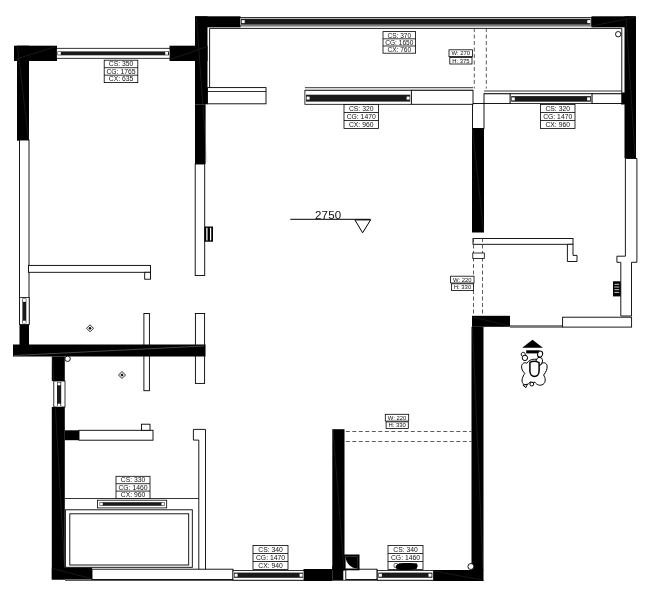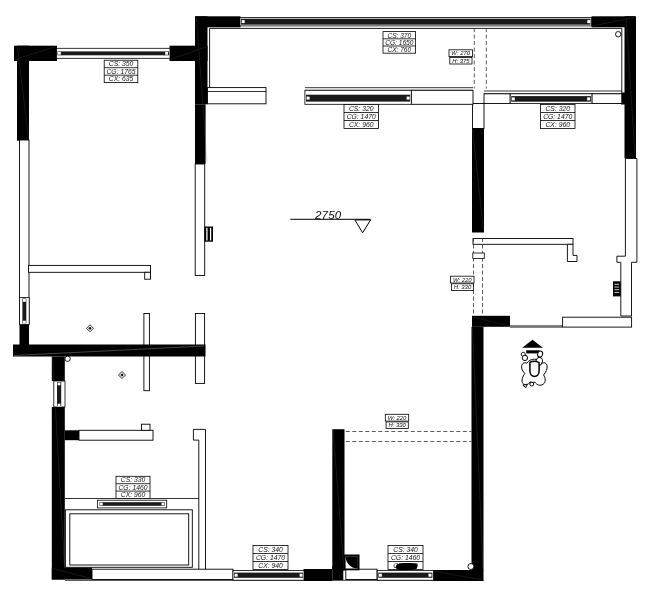--- a/index.html
+++ b/index.html
@@ -1,16 +1,16 @@
 <!DOCTYPE html>
 <html><head>
 <meta charset="utf-8">
 <style>
   html,body{margin:0;padding:0;background:#fff;}
-  .wrap{width:650px;height:599px;position:relative;overflow:hidden;background:#bef264;font-style:italic;}
+  .wrap{width:650px;height:599px;position:relative;overflow:hidden;background:#bef264;}
   svg{display:block;}
   text{font-family:"Liberation Sans",sans-serif;fill:#111;}
 </style>
 </head>
 <body>
 <div class="wrap">
 <svg width="650" height="599" viewBox="0 0 650 599" xmlns="http://www.w3.org/2000/svg">
 <defs></defs>
 
 <rect x="0" y="0" width="650" height="599" fill="#ffffff"></rect>

